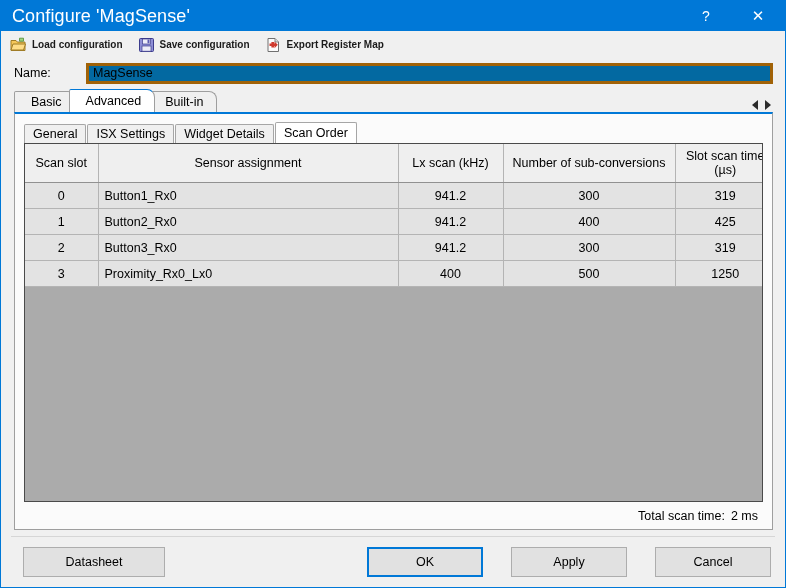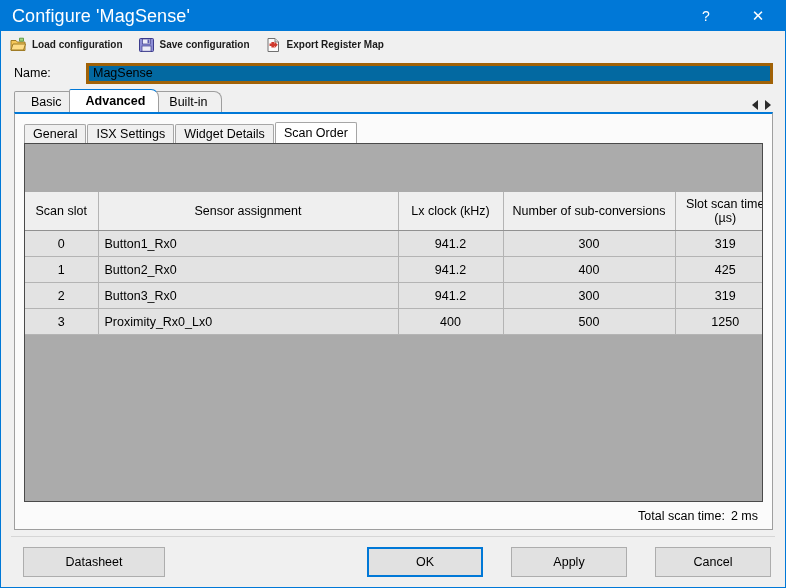--- a/index.html
+++ b/index.html
@@ -129,21 +129,21 @@
     background: #f0f0f0;
     border: 1px solid #9e9e9e;
     border-bottom: none;
     margin-right: -7px;
     transform: skewX(0deg);
     border-radius: 2px 8px 0 0;
     color: #000;
   }
   .otab.active {
     background: #ffffff;
-    font-weight: bold;
+    font-weight: normal;
     height: 23px;
     z-index: 5;
     border-color: #0078d7 #9e9e9e #fff #9e9e9e;
     border-top-width: 1px;
   }
   #tab-scrollers {
     position: absolute;
     right: 2px;
     bottom: 2px;
     display: flex;
@@ -209,21 +209,20 @@
     display: flex;
     flex-direction: column;
     min-height: 0;
     overflow: hidden;
   }
   table.grid {
     border-collapse: collapse;
     width: 100%;
     table-layout: fixed;
     background: #0c4a6e;
-    margin-top: 48px;
   }
   table.grid th {
     background: #efefef;
     border-right: 1px solid #b4b4b4;
     border-bottom: 1px solid #919191;
     font-weight: normal;
     font-size: 12.5px;
     color: #000;
     padding: 3px 2px;
     height: 32px;
@@ -394,21 +393,21 @@
           <col style="width:73px">
           <col style="width:300px">
           <col style="width:105px">
           <col style="width:172px">
           <col style="width:100px">
         </colgroup>
         <thead>
           <tr>
             <th>Scan slot</th>
             <th>Sensor assignment</th>
-            <th>Lx clock (kHz)</th>
+            <th>Lx scan (kHz)</th>
             <th>Number of sub-conversions</th>
             <th>
               <span>Slot scan time</span><br>
               <span>(µs)</span>
             </th>
           </tr>
         </thead>
         <tbody>
           <tr>
             <td class="c-slot">0</td>

